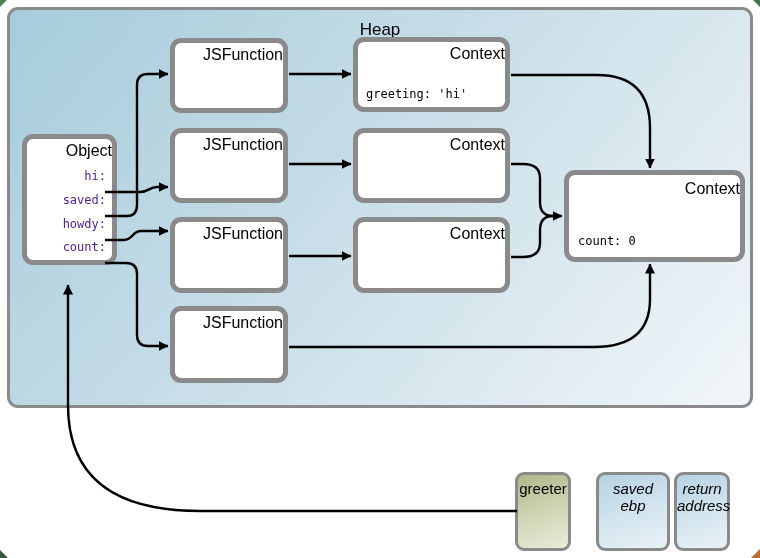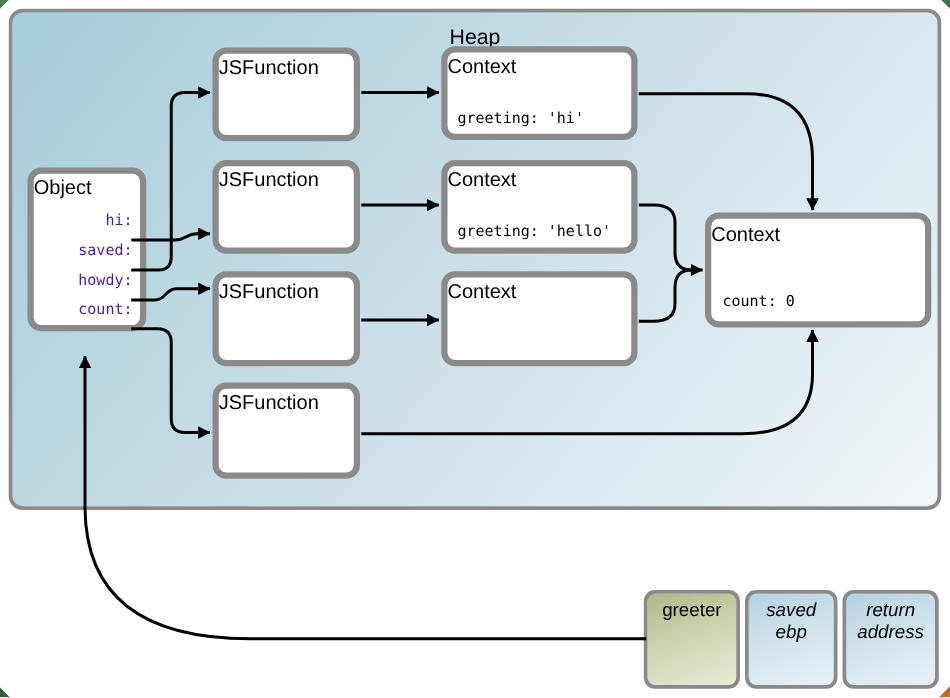--- a/index.html
+++ b/index.html
@@ -16,21 +16,21 @@
   .heap-label{
     position:absolute;left:0;top:10px;width:100%;text-align:center;
     font-size:17px;color:#000;
   }
   
   .node{
     position:absolute;box-sizing:border-box;background:#ffffff;
     border:5px solid #8a8a8a;border-radius:11px;
   }
   .node-title{
-    position:absolute;left:0;top:3px;width:100%;text-align:left;
+    position:absolute;left:0;top:3px;width:100%;text-align:right;
     font-size:16px;color:#000;white-space:nowrap;
   }
   .mono{
     font-family:"DejaVu Sans Mono", monospace;font-size:12px;color:#000;
     white-space:pre;
   }
   .node-body{position:absolute;left:8px;bottom:6px;}
   
   #object{left:22px;top:134px;width:95px;height:131px;}
   .obj-field{
@@ -50,23 +50,23 @@
   #ctxShared .node-body{left:9px;bottom:9px;}
   
   .slot{
     position:absolute;top:472px;height:79px;box-sizing:border-box;
     border:3px solid #8a8a8a;border-radius:9px;
     text-align:center;font-size:15px;line-height:17px;color:#000;
     padding-top:5px;
   }
   .slot-green{background:linear-gradient(160deg,#aeb889 0%,#cfd5b4 50%,#e9ecd8 100%);}
   .slot-blue{background:linear-gradient(160deg,#b5d2e2 0%,#d2e4ee 50%,#e9f1f6 100%);font-style:italic;}
-  #slotGreeter{left:515px;width:77px;}
+  #slotGreeter{left:515px;width:56px;}
   #slotEbp{left:596px;width:74px;}
-  #slotRet{left:674px;width:77px;}
+  #slotRet{left:674px;width:56px;}
   
   #arrows{position:absolute;left:0;top:0;z-index:5;pointer-events:none;}
   
   .corner{position:absolute;width:0;height:0;}
   .c-tl{left:0;top:0;border-top:7px solid #4e8050;border-right:7px solid transparent;}
   .c-tr{right:0;top:0;border-top:7px solid #42754a;border-left:7px solid transparent;}
   .c-bl{left:0;bottom:0;border-bottom:8px solid #3a573f;border-right:8px solid transparent;}
   .c-br{right:0;bottom:0;border-bottom:9px solid #bf6a2e;border-left:9px solid transparent;}
 </style>
 </head>
@@ -98,21 +98,20 @@
   <div class="node" id="jsf4">
     <div class="node-title">JSFunction</div>
   </div>
 
   <div class="node" id="ctx1">
     <div class="node-title">Context</div>
     <div class="node-body mono">greeting: 'hi'</div>
   </div>
   <div class="node" id="ctx2">
     <div class="node-title">Context</div>
-    <div class="node-body mono">greeting: 'hello'</div>
   </div>
   <div class="node" id="ctx3">
     <div class="node-title">Context</div>
   </div>
 
   <div class="node" id="ctxShared">
     <div class="node-title" style="top:5px;">Context</div>
     <div class="node-body mono">count: 0</div>
   </div>
 

